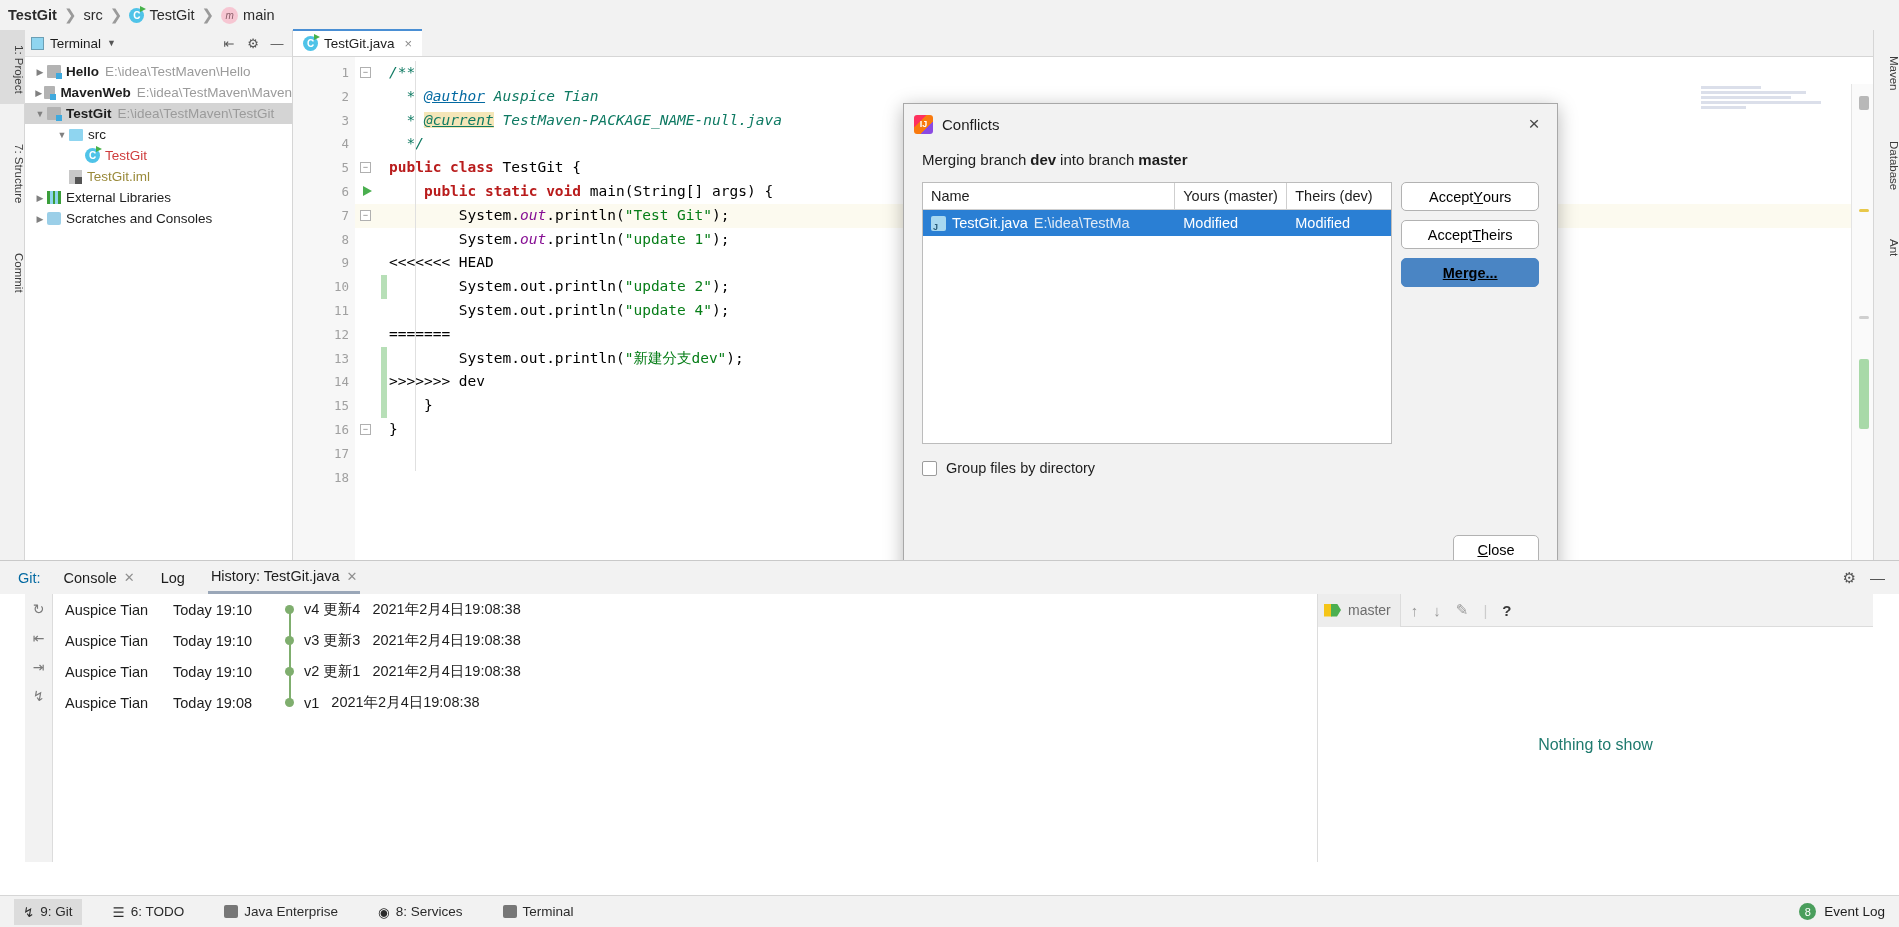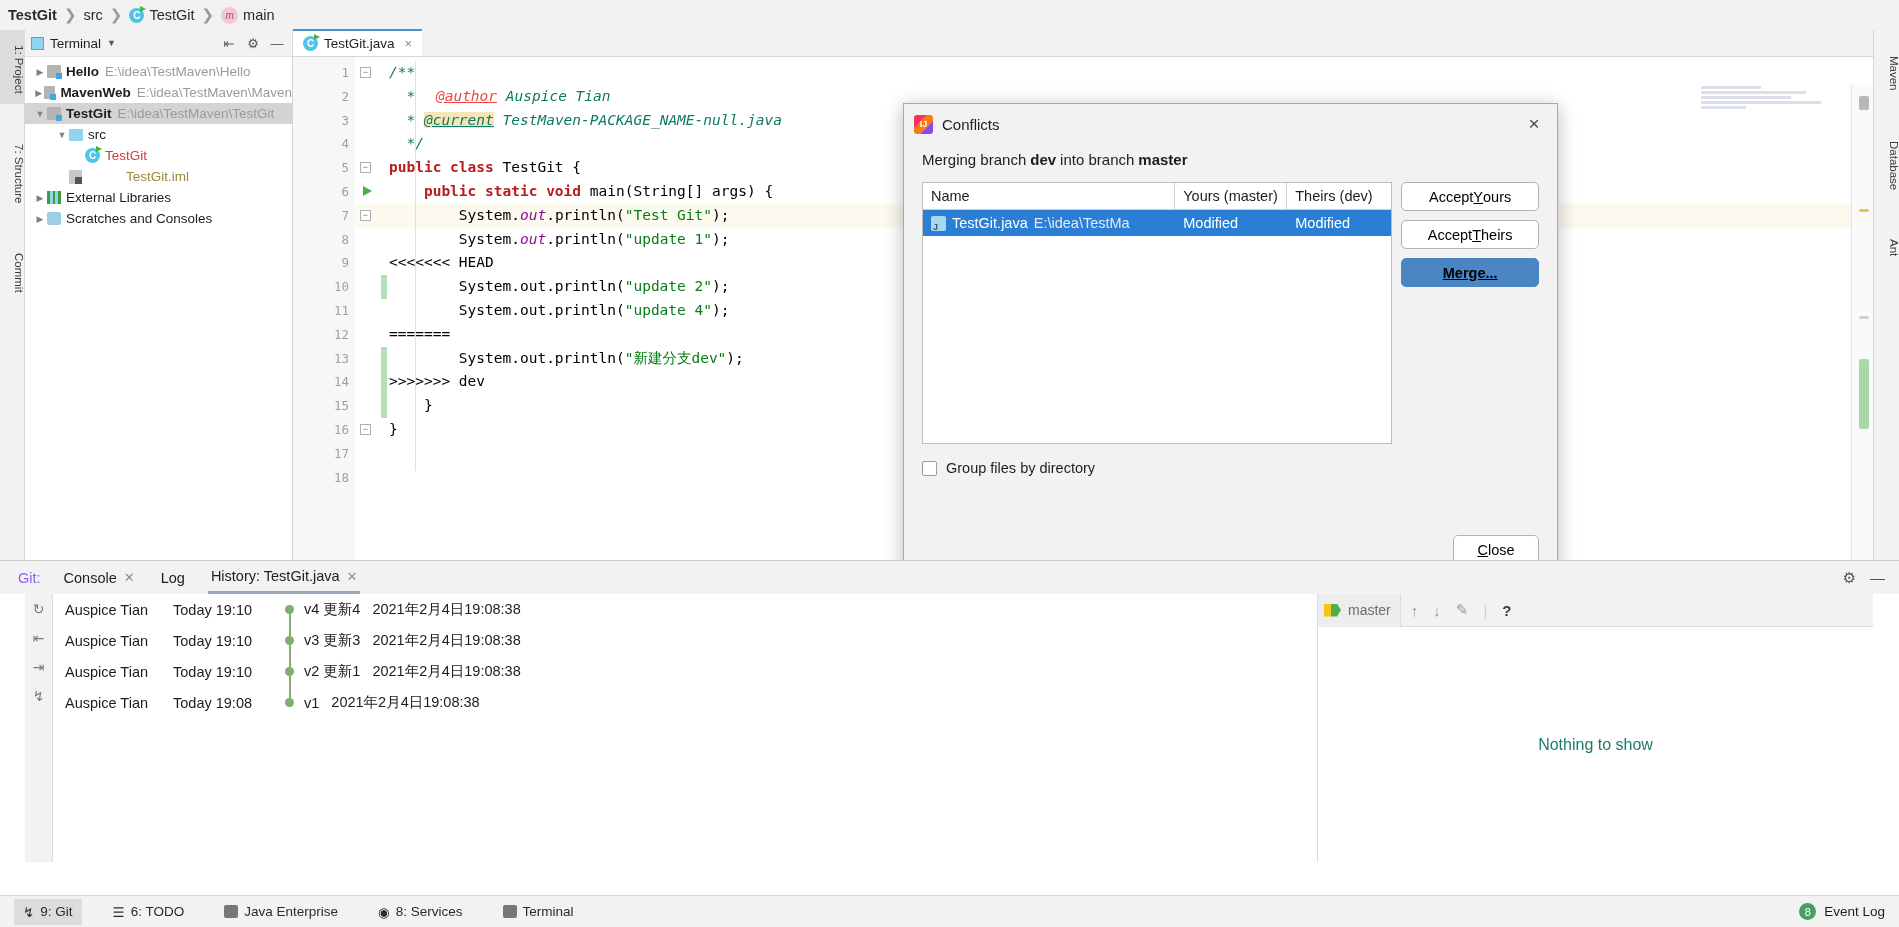--- a/index.html
+++ b/index.html
@@ -106,21 +106,21 @@
     color:#777;font-size:9px;line-height:9px;text-align:center;}
   .codeline{
     height:23.8px;line-height:23.8px;padding-left:34px;white-space:pre;
     font-family:"DejaVu Sans Mono", monospace; font-size:14.5px; color:#000;
   }
   .codeline.hl{background:#fcfaef;}
   .kw{color:#b91c1c;font-weight:bold;}
   .str{color:#067d17;}
   .cmt{color:#0f7a63;font-style:italic;}
   .tag{color:#0f7a63;font-style:italic;text-decoration:underline;background:#f5e6b8;}
-  .tag-p{color:#ef4444;font-style:italic;text-decoration:underline;margin-left:12px;}
+  .tag-p{color:#0369a1;font-style:italic;text-decoration:underline;}
   .fld{color:#871094;font-style:italic;}
   .greenbar{position:absolute;left:26px;width:6px;background:#b7dfb7;}
   .scrollzone{position:absolute;right:0;top:27px;width:22px;height:503px;background:#fafafa;border-left:1px solid #e4e4e4;}
   .thumb{position:absolute;right:4px;width:10px;background:#c9c9c9;border-radius:2px;}
   .minimap{position:absolute;right:22px;top:27px;width:150px;height:120px;opacity:.35;}
   .mm-line{height:3px;background:#9aa6c4;margin:2px 0;}
 
   
   .dialog {
     position:absolute; left:903px; top:103px; width:655px; height:485px;
@@ -156,21 +156,21 @@
   .btn.primary{background:#4a85c4;border-color:#4a85c4;color:#000000;font-weight:bold;}
   .u{text-decoration:underline;}
   .dlg-group{display:flex;align-items:center;gap:9px;padding:16px 18px 0 18px;font-size:14.5px;}
   .cbx{width:15px;height:15px;border:1px solid #9b9b9b;background:#fff;border-radius:2px;}
   .dlg-foot{position:absolute;right:18px;bottom:22px;}
   .btn-close{width:86px;height:30px;}
 
   
   .gitpanel{position:absolute;left:0;top:560px;width:1899px;height:335px;background:#fff;border-top:1px solid #c9c9c9;}
   .git-tabs{height:33px;background:#f2f2f2;display:flex;align-items:center;padding-left:18px;gap:20px;font-size:14.5px;}
-  .git-label{color:#8b5cf6;text-align:right;}
+  .git-label{color:#0369a1;text-align:right;}
   .gt{display:flex;align-items:center;gap:7px;height:33px;padding:0 3px;}
   .gt.active{border-bottom:3px solid #9aa7b8;font-weight:normal;}
   .gt-x{color:#8f8f8f;font-size:13px;}
   .git-tools{margin-left:auto;display:flex;align-items:center;gap:14px;padding-right:14px;color:#555;font-size:15px;}
   .git-rail{position:absolute;left:25px;top:33px;width:28px;height:268px;background:#f2f2f2;border-right:1px solid #dcdcdc;
     display:flex;flex-direction:column;align-items:center;padding-top:7px;gap:13px;color:#7a7a7a;font-size:14px;}
   .commits{position:absolute;left:53px;top:33px;width:1264px;height:268px;background:#fff;font-size:14.5px;}
   .crow{display:flex;align-items:center;height:31px;padding-left:0;}
   .c-author{width:120px;padding-left:12px;}
   .c-time{width:108px;}
@@ -269,21 +269,21 @@
       </div>
       <div class="tnode" style="padding-left:30px;">
         <span class="arrow">▼</span>
         <span class="ic-fold"></span>
         <span>src</span>
       </div>
       <div class="tnode" style="padding-left:60px;">
         <span class="ic-class" style="margin-right:5px;">C</span>
         <span class="red">TestGit</span>
       </div>
-      <div class="tnode" style="padding-left:44px;gap:39px;">
+      <div class="tnode" style="padding-left:44px;">
         <span class="ic-iml"></span>
         <span class="olive">TestGit.iml</span>
       </div>
       <div class="tnode">
         <span class="arrow">▶</span>
         <span class="ic-lib"></span>
         <span>External Libraries</span>
       </div>
       <div class="tnode">
         <span class="arrow">▶</span>

